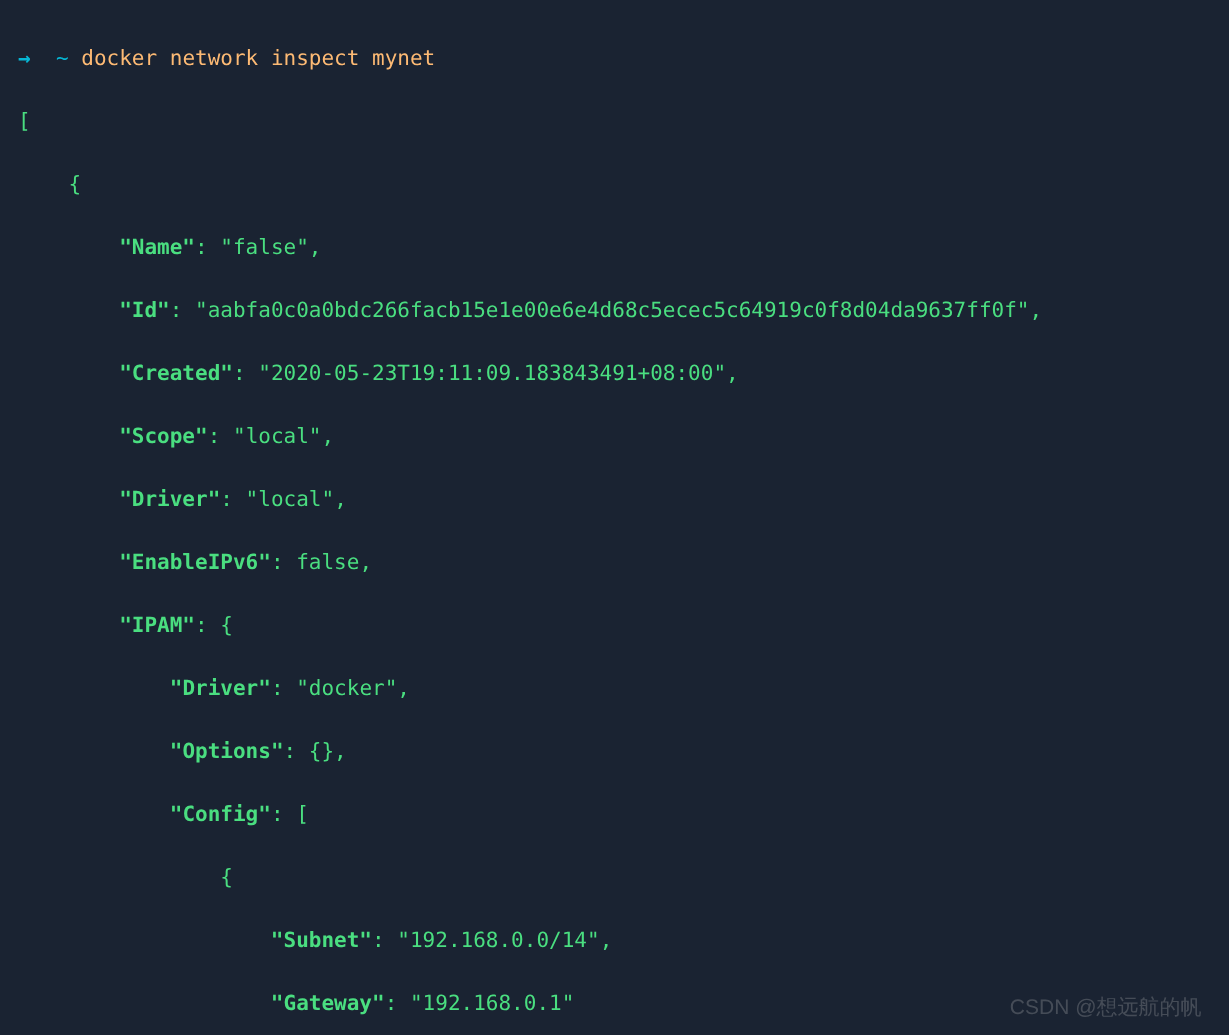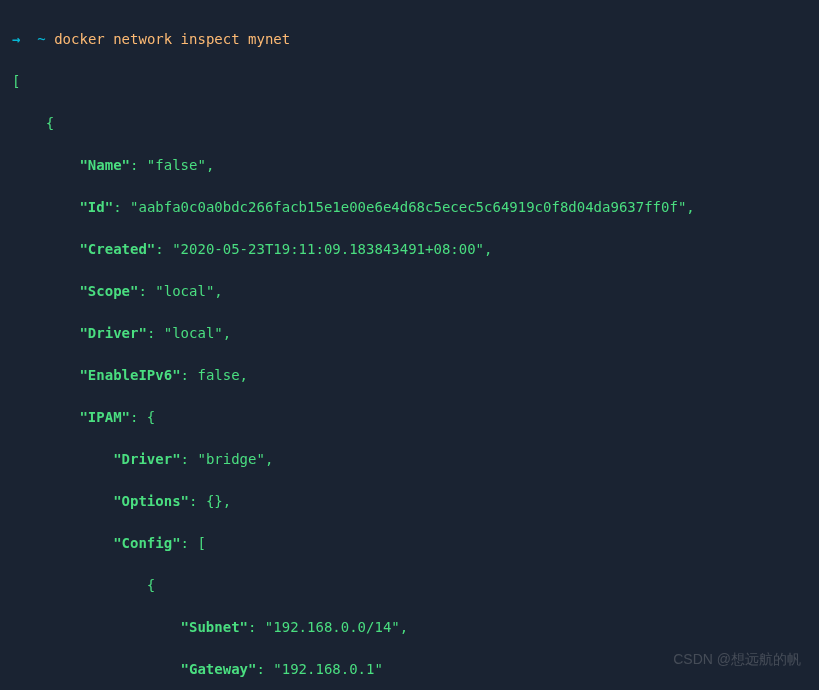--- a/index.html
+++ b/index.html
@@ -35,42 +35,42 @@
     }
     .key {
       color: #4ade80;
       font-weight: bold;
     }
     .line {
       display: block;
     }
     .watermark {
       position: absolute;
-      bottom: 20px;
+      bottom: 8px;
       right: 18px;
       color: rgba(200,200,200,0.25);
       font-size: 14px;
       font-family: sans-serif;
     }
   </style>
 </head>
 <body>
 
 <div class="terminal">
 <span class="line"><span class="prompt-arrow">→</span>  <span class="tilde">~</span> <span class="cmd">docker network inspect mynet</span></span>
 <span class="line">[</span>
 <span class="line">    {</span>
 <span class="line">        <span class="key">"Name"</span>: "<span>false</span>",</span>
 <span class="line">        <span class="key">"Id"</span>: "<span>aabfa0c0a0bdc266facb15e1e00e6e4d68c5ecec5c64919c0f8d04da9637ff0f</span>",</span>
 <span class="line">        <span class="key">"Created"</span>: "<span>2020-05-23T19:11:09.183843491+08:00</span>",</span>
 <span class="line">        <span class="key">"Scope"</span>: "<span>local</span>",</span>
 <span class="line">        <span class="key">"Driver"</span>: "<span>local</span>",</span>
 <span class="line">        <span class="key">"EnableIPv6"</span>: <span>false</span>,</span>
 <span class="line">        <span class="key">"IPAM"</span>: {</span>
-<span class="line">            <span class="key">"Driver"</span>: "<span>bridge</span>",</span>
+<span class="line">            <span class="key">"Driver"</span>: "<span>docker</span>",</span>
 <span class="line">            <span class="key">"Options"</span>: <span>{}</span>,</span>
 <span class="line">            <span class="key">"Config"</span>: [</span>
 <span class="line">                {</span>
 <span class="line">                    <span class="key">"Subnet"</span>: "<span>192.168.0.0/14</span>",</span>
 <span class="line">                    <span class="key">"Gateway"</span>: "<span>192.168.0.1</span>"</span>
 
 
 
 
 

